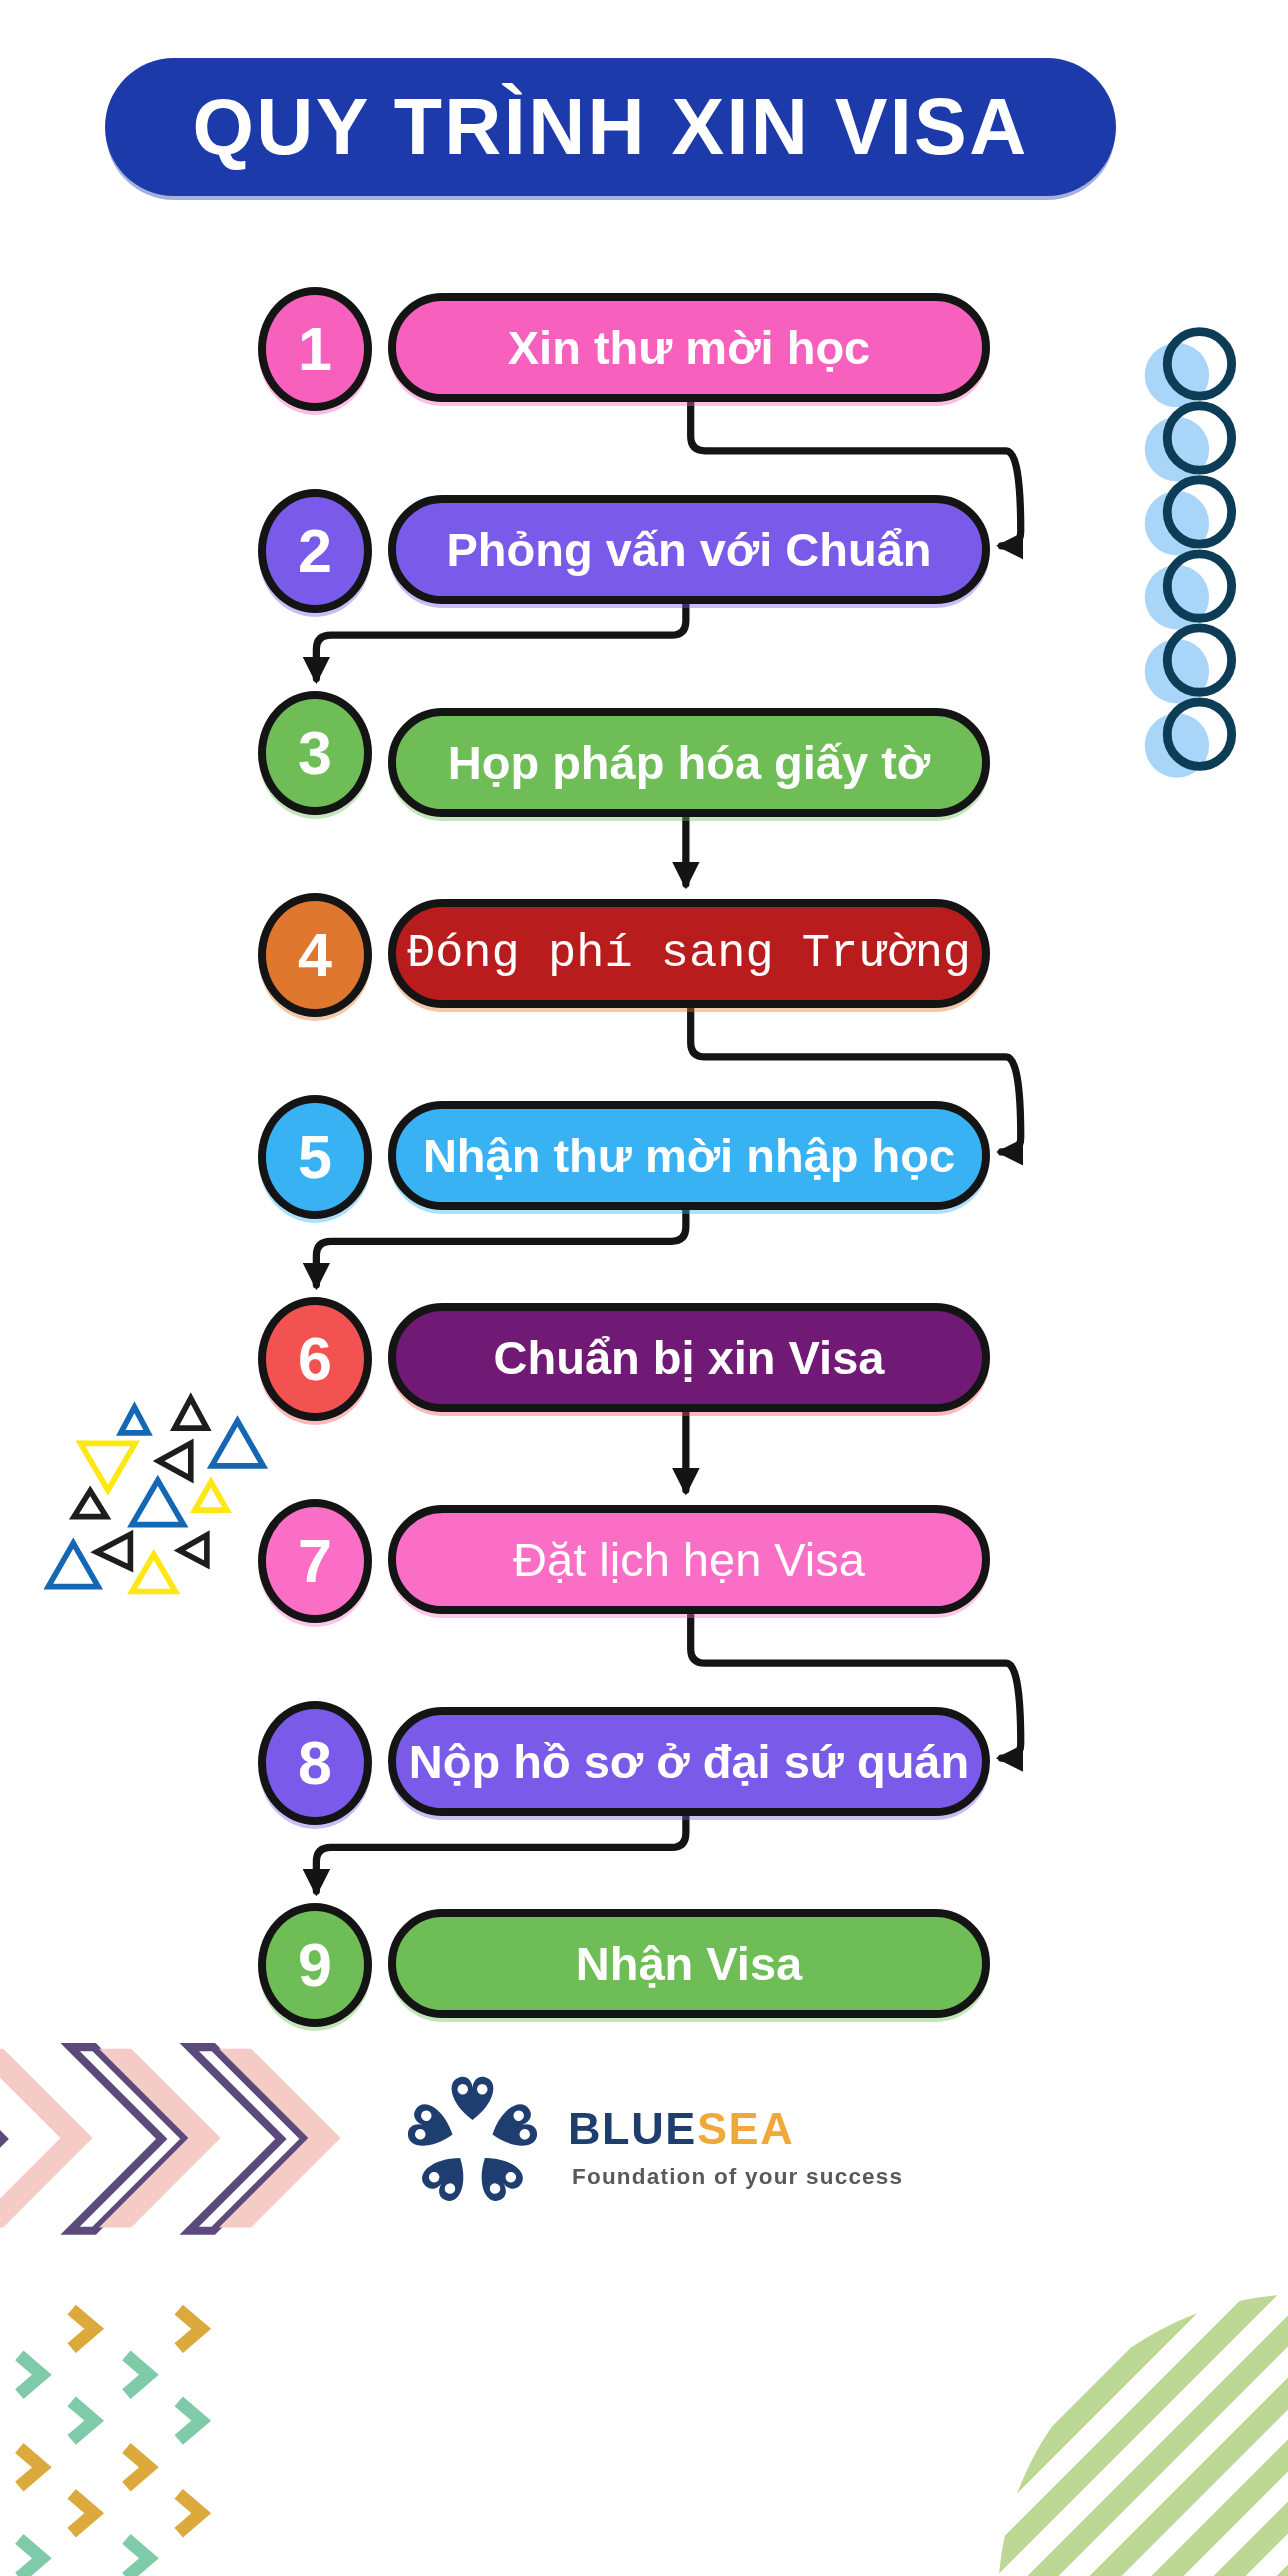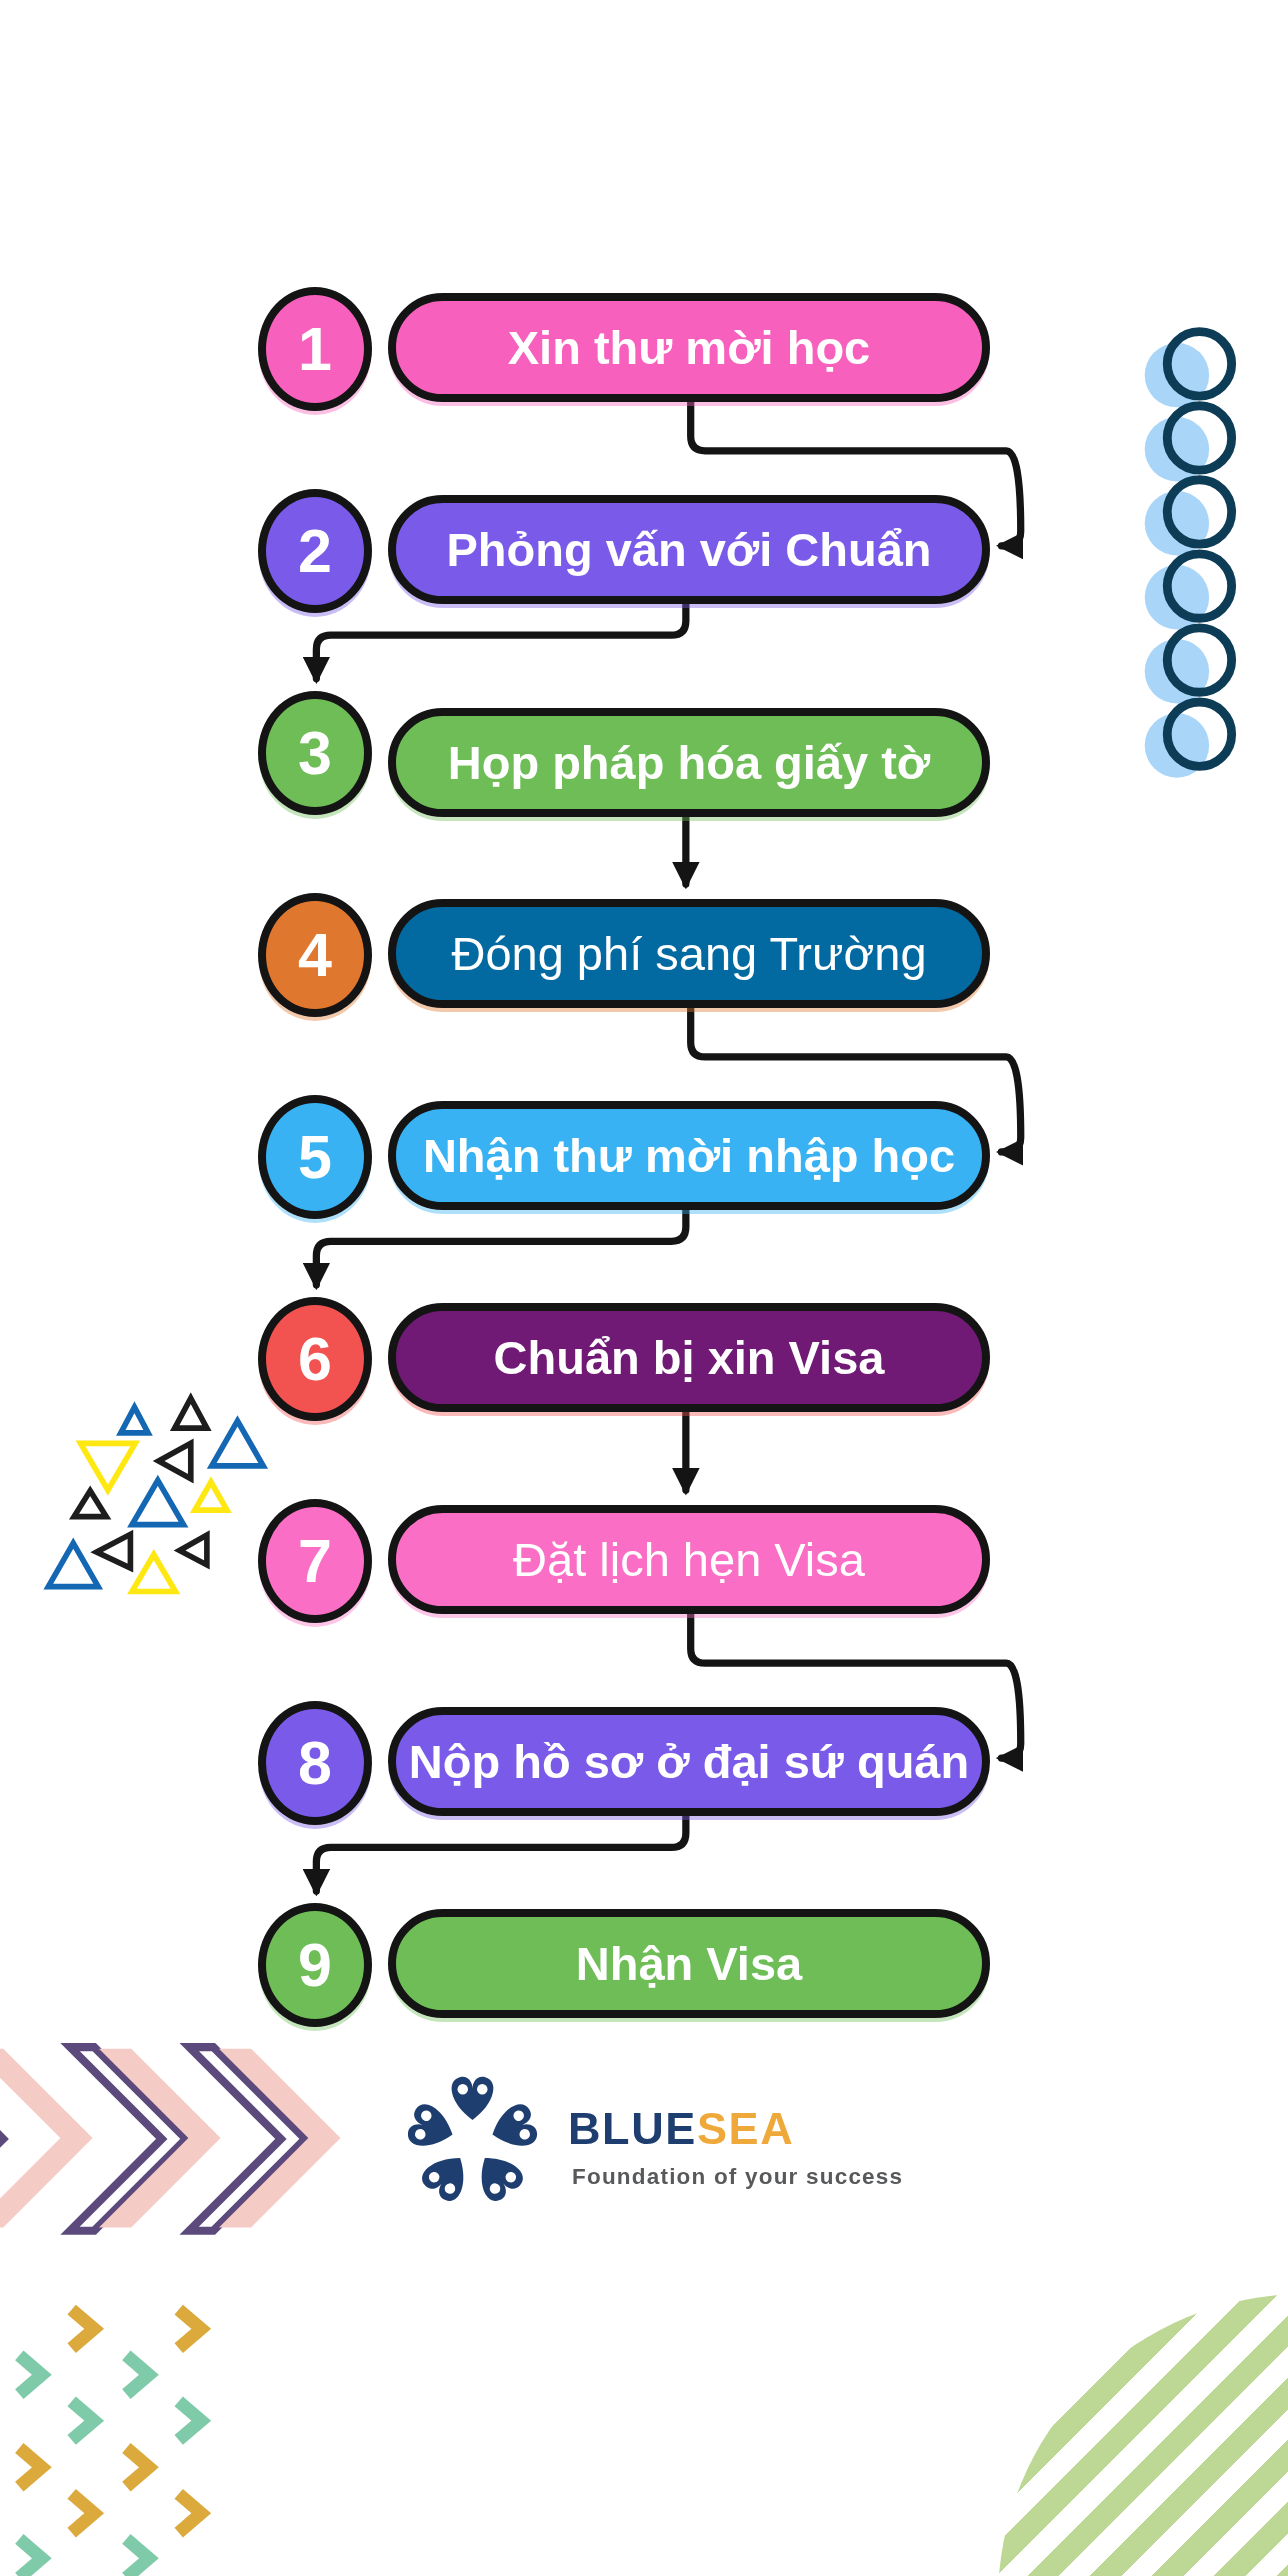--- a/index.html
+++ b/index.html
@@ -132,20 +132,23 @@
       <polyline points="222,2983 250,3007 222,3031" style="stroke:var(--chevTeal)"></polyline>
       <polyline points="24,3041 52,3065 24,3089" style="stroke:var(--chevMustard)"></polyline>
       <polyline points="157,3041 185,3065 157,3089" style="stroke:var(--chevMustard)"></polyline>
       <polyline points="89,3098 117,3122 89,3146" style="stroke:var(--chevMustard)"></polyline>
       <polyline points="222,3098 250,3122 222,3146" style="stroke:var(--chevMustard)"></polyline>
       <polyline points="24,3154 52,3178 24,3202" style="stroke:var(--chevTeal)"></polyline>
       <polyline points="157,3154 185,3178 157,3202" style="stroke:var(--chevTeal)"></polyline>
     </g>
   </svg>
 
+  <div class="title-banner" style="background: rgb(28, 58, 169); box-shadow: rgba(28, 58, 169, 0.4) 0px 4.8px 0px -0.8px;">
+    <span>QUY TRÌNH XIN VISA</span>
+  </div>
 
   <div class="step" style="top:293px">
     <div class="circle" style="top: -6.4px; background: rgb(247, 96, 188); box-shadow: rgba(247, 96, 188, 0.4) 0px 4.8px 0px -0.8px;">
         <span>1</span>
       </div>
     <div class="pill" style="background: rgb(247, 96, 188); box-shadow: rgba(247, 96, 188, 0.4) 0px 4.8px 0px -0.8px; align-items: center;">
         <span>Xin thư mời học</span>
       </div>
   </div>
   <div class="step" style="top:495px">
@@ -161,21 +164,21 @@
         <span>3</span>
       </div>
     <div class="pill" style="background: rgb(110, 189, 87); box-shadow: rgba(110, 189, 87, 0.4) 0px 4.8px 0px -0.8px; margin-top: 11px;">
         <span>Họp pháp hóa giấy tờ</span>
       </div>
   </div>
   <div class="step" style="top:899px">
     <div class="circle" style="top: -6.4px; background: rgb(224, 119, 46); box-shadow: rgba(224, 119, 46, 0.4) 0px 4.8px 0px -0.8px;">
         <span>4</span>
       </div>
-    <div class="pill light" style="background: #0369a1; box-shadow: rgba(224, 119, 46, 0.4) 0px 4.8px 0px -0.8px;">
+    <div class="pill light" style="background: #b91c1c; box-shadow: rgba(224, 119, 46, 0.4) 0px 4.8px 0px -0.8px; font-family: Liberation Mono, monospace;">
         <span>Đóng phí sang Trường</span>
       </div>
   </div>
   <div class="step" style="top:1101px">
     <div class="circle" style="top: -6.4px; background: rgb(56, 178, 242); box-shadow: rgba(56, 178, 242, 0.4) 0px 4.8px 0px -0.8px;">
         <span>5</span>
       </div>
     <div class="pill" style="background: rgb(56, 178, 242); box-shadow: rgba(56, 178, 242, 0.4) 0px 4.8px 0px -0.8px;">
         <span>Nhận thư mời nhập học</span>
       </div>

